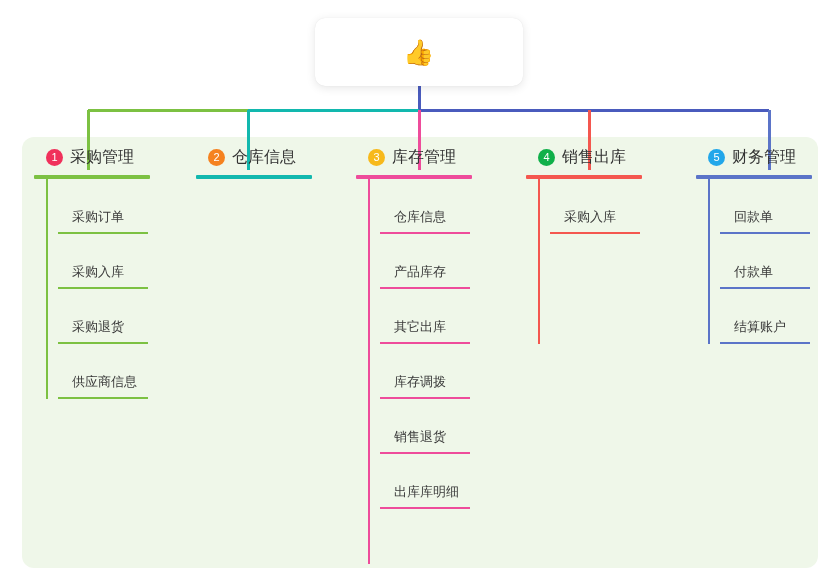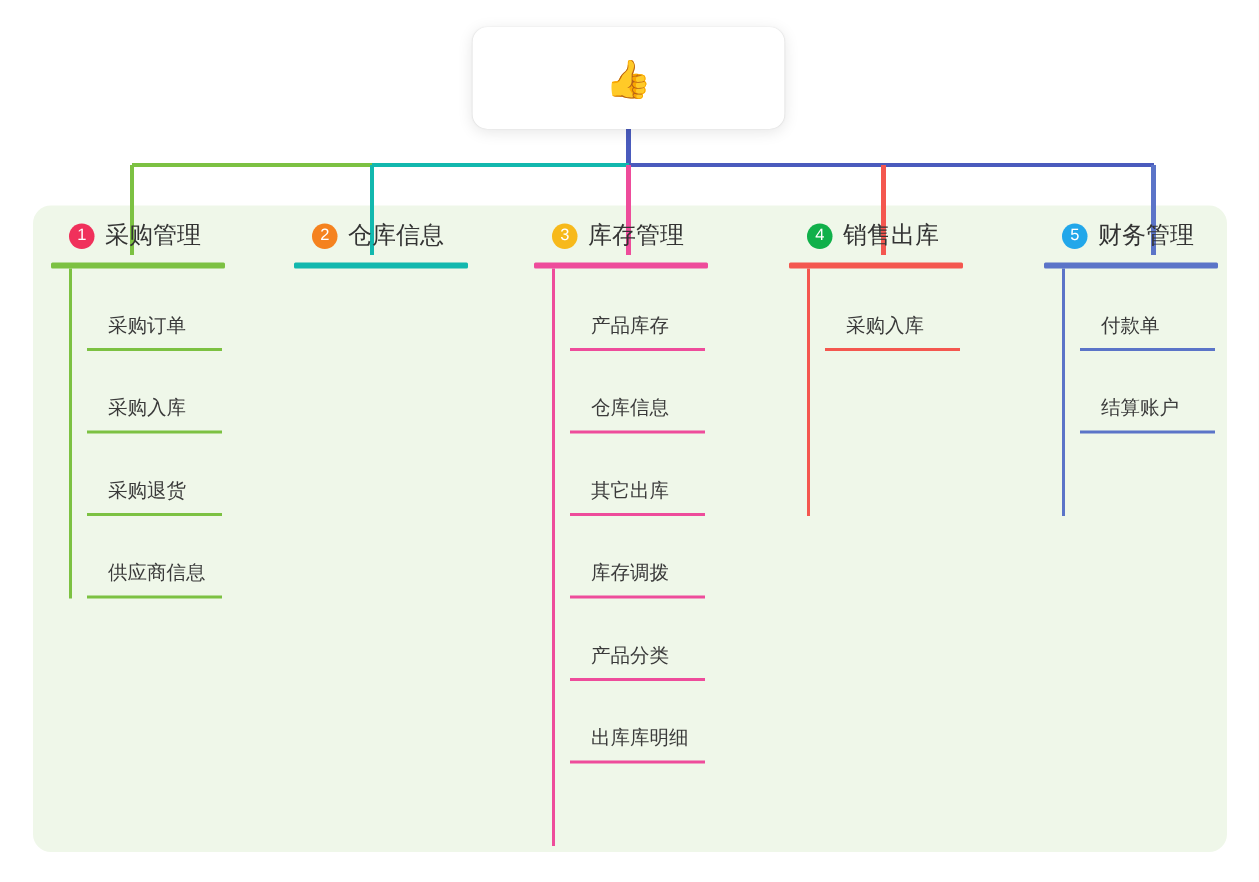--- a/index.html
+++ b/index.html
@@ -216,37 +216,37 @@
       </div>
       <div class="column" style="left: 356px;">
         <div class="col-header">
           <span class="badge" style="background: rgb(247, 185, 27);">3</span>
           <span class="col-title">库存管理</span>
         </div>
         <div class="col-rule" style="background: rgb(238, 76, 155);"></div>
         <div class="leaves">
           <div class="spine" style="background: rgb(238, 76, 155); height: 385px;"></div>
           <div class="leaf">
+            <span class="leaf-text">仓库信息</span>
+            <div class="leaf-rule" style="background: rgb(238, 76, 155);"></div>
+          </div>
+          <div class="leaf">
             <span class="leaf-text">产品库存</span>
             <div class="leaf-rule" style="background: rgb(238, 76, 155);"></div>
           </div>
           <div class="leaf">
-            <span class="leaf-text">仓库信息</span>
-            <div class="leaf-rule" style="background: rgb(238, 76, 155);"></div>
-          </div>
-          <div class="leaf">
             <span class="leaf-text">其它出库</span>
             <div class="leaf-rule" style="background: rgb(238, 76, 155);"></div>
           </div>
           <div class="leaf">
             <span class="leaf-text">库存调拨</span>
             <div class="leaf-rule" style="background: rgb(238, 76, 155);"></div>
           </div>
           <div class="leaf">
-            <span class="leaf-text">产品分类</span>
+            <span class="leaf-text">销售退货</span>
             <div class="leaf-rule" style="background: rgb(238, 76, 155);"></div>
           </div>
           <div class="leaf">
             <span class="leaf-text">出库库明细</span>
             <div class="leaf-rule" style="background: rgb(238, 76, 155);"></div>
           </div>
         </div>
       </div>
       <div class="column" style="left: 526px;">
         <div class="col-header">
@@ -264,20 +264,24 @@
       </div>
       <div class="column" style="left: 696px;">
         <div class="col-header">
           <span class="badge" style="background: rgb(34, 167, 234);">5</span>
           <span class="col-title">财务管理</span>
         </div>
         <div class="col-rule" style="background: rgb(91, 116, 200);"></div>
         <div class="leaves">
           <div class="spine" style="background: rgb(91, 116, 200); height: 165px;"></div>
           <div class="leaf">
+            <span class="leaf-text">回款单</span>
+            <div class="leaf-rule" style="background: rgb(91, 116, 200);"></div>
+          </div>
+          <div class="leaf">
             <span class="leaf-text">付款单</span>
             <div class="leaf-rule" style="background: rgb(91, 116, 200);"></div>
           </div>
           <div class="leaf">
             <span class="leaf-text">结算账户</span>
             <div class="leaf-rule" style="background: rgb(91, 116, 200);"></div>
           </div>
         </div>
       </div>
     </div>

